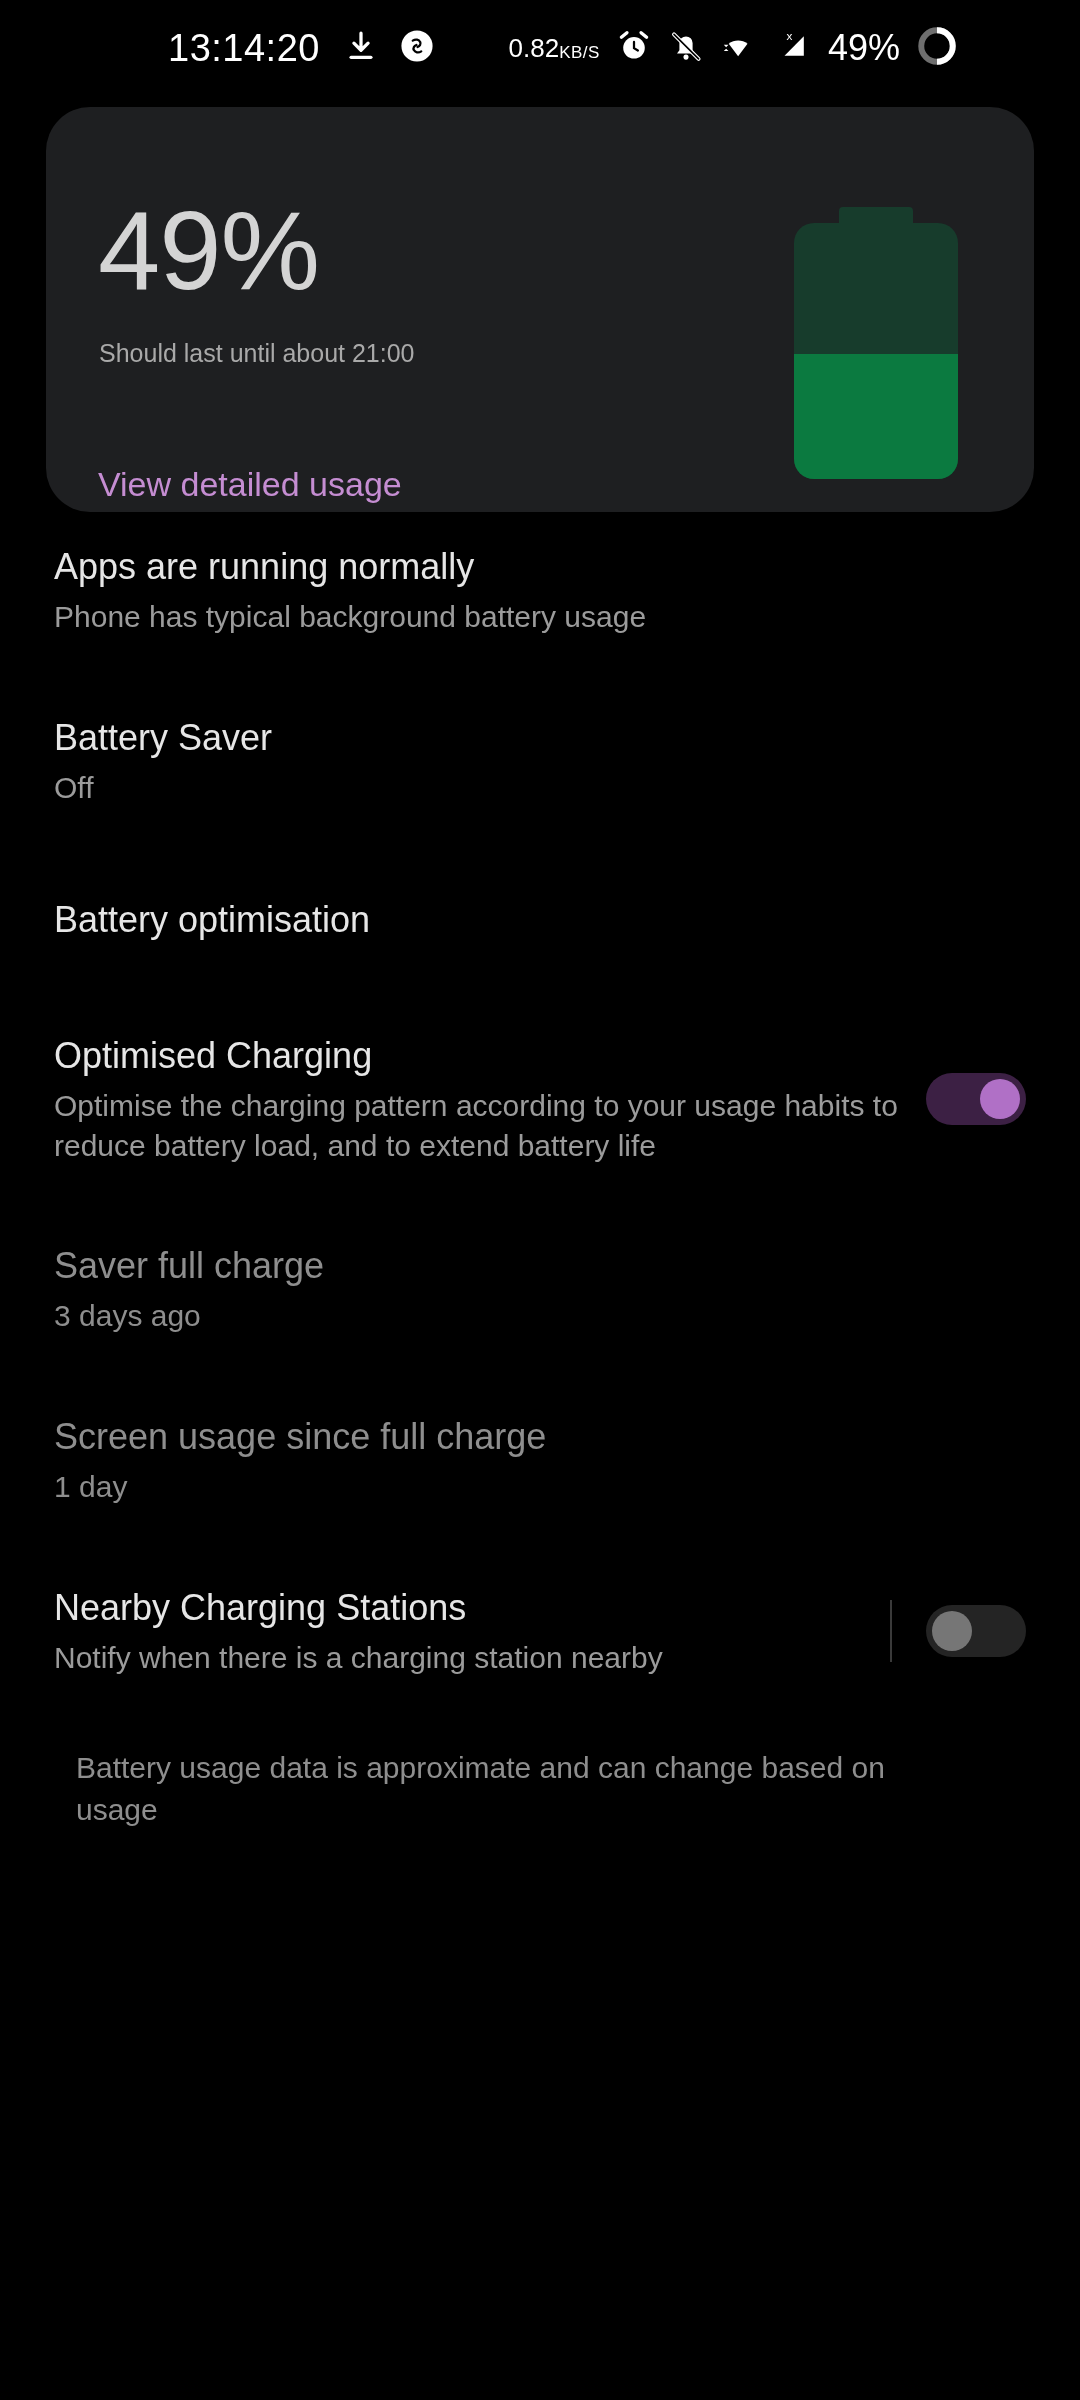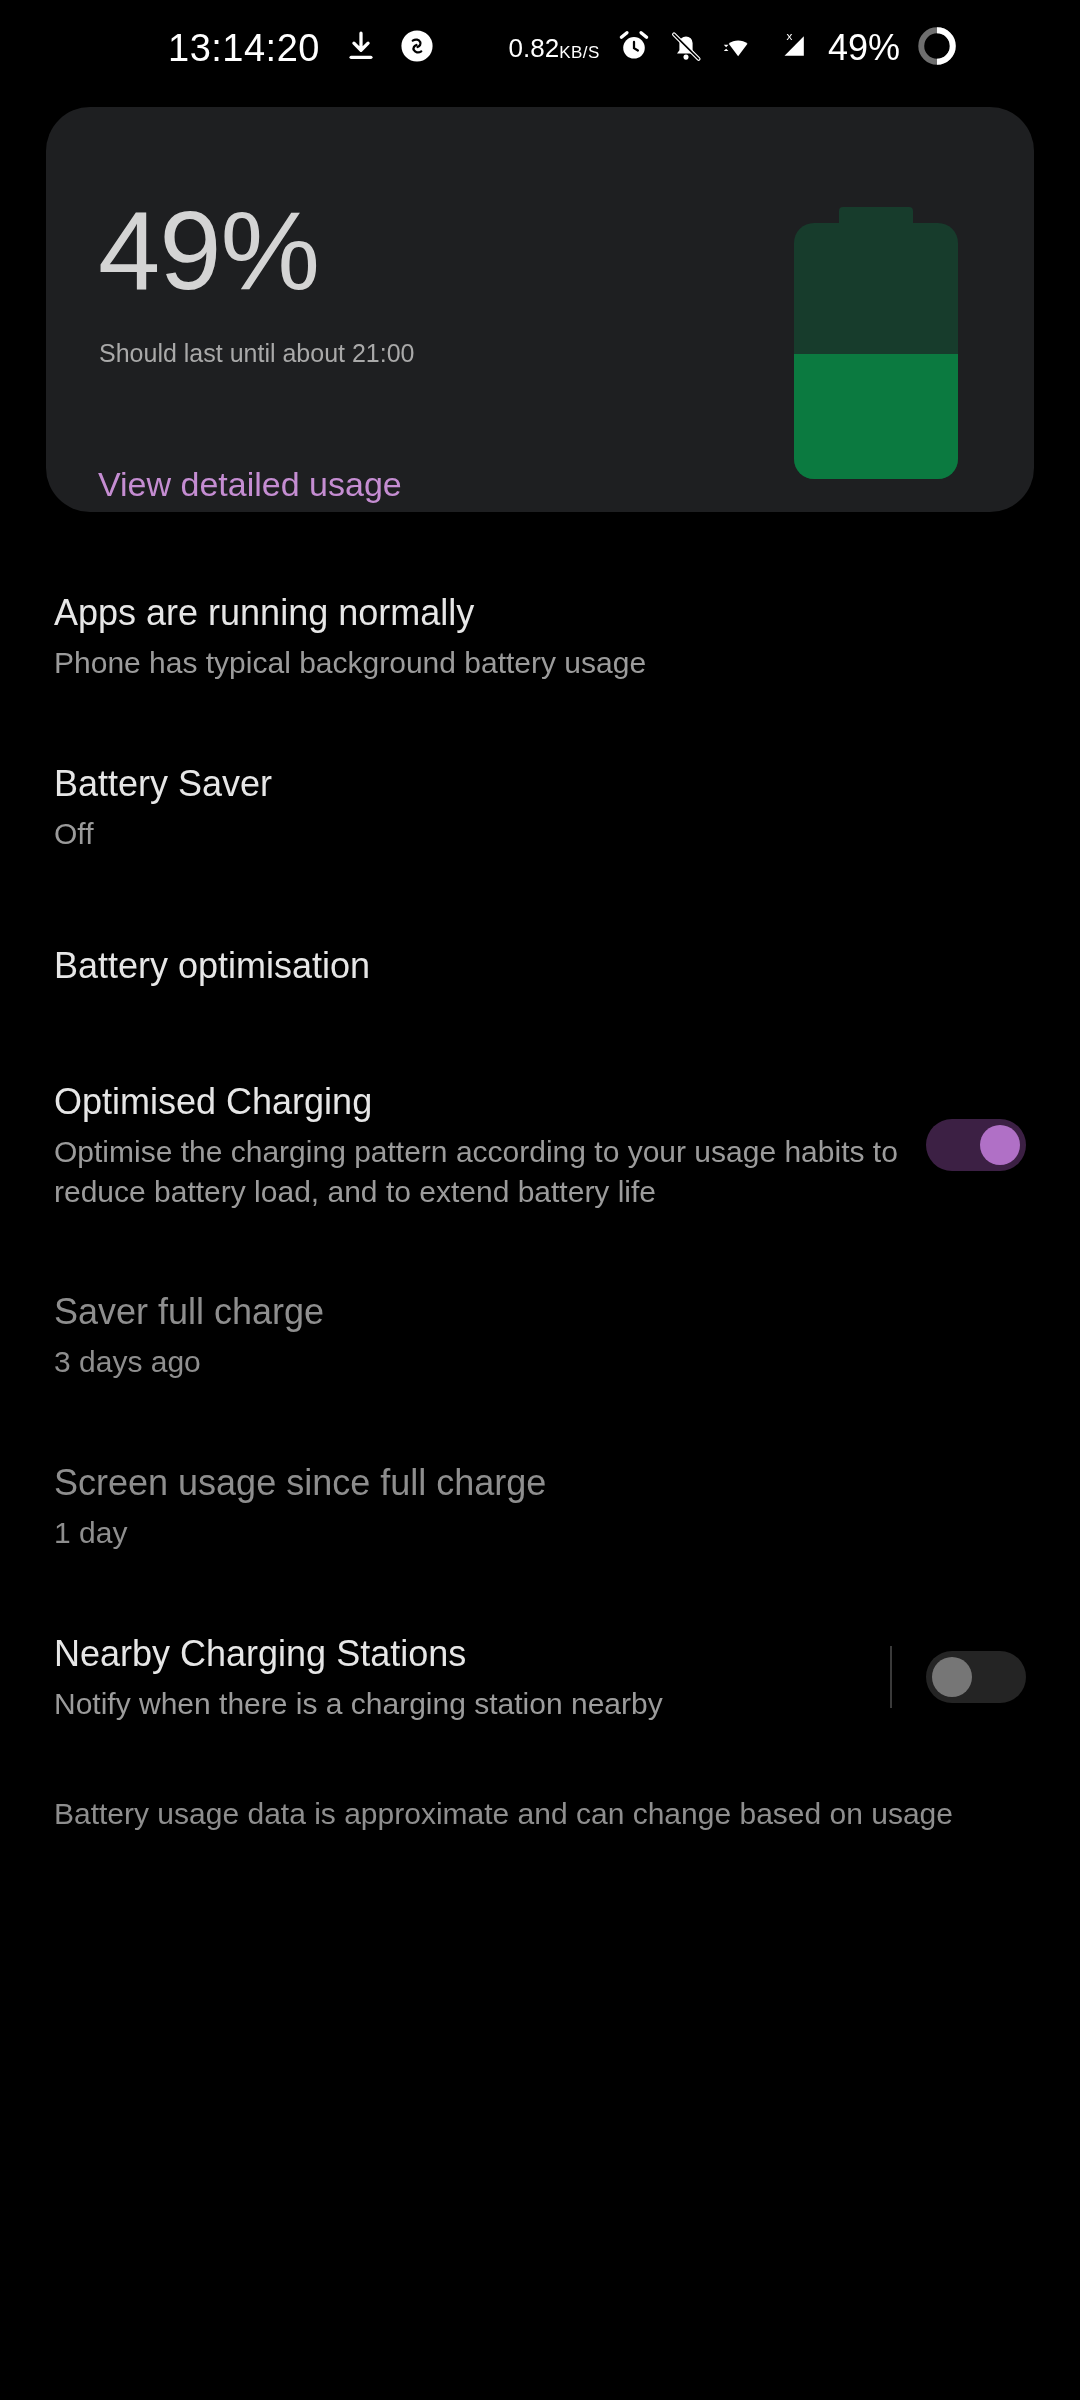--- a/index.html
+++ b/index.html
@@ -88,21 +88,21 @@
   .batt-body{
     position:absolute; left:0; top:16px; width:164px; height:256px;
     background:#173c2c; border-radius:20px; overflow:hidden;
   }
   .batt-fill{
     position:absolute; left:0; bottom:0; width:100%;
     background:#0b7a40;
   }
 
   
-  .list{ padding:0 54px; margin-top:78px; }
+  .list{ padding:0 54px; margin-top:32px; }
   .row{
     position:relative;
     display:flex; align-items:center; justify-content:space-between;
   }
   .row-text{ flex:1; padding-right:20px; }
   .row-title{ font-size:36px; color:#e6e6e6; line-height:1.25; }
   .row-title.dim{ color:#8e8e8e; }
   .row-sub{ font-size:30px; color:#9b9b9b; line-height:1.32; margin-top:8px; }
   .row-sub.dim{ color:#8e8e8e; }
   .section-head{ font-size:36px; color:#e6e6e6; }
@@ -117,21 +117,21 @@
   .switch.on .thumb{ right:6px; background:#b070c6; }
   .switch.off{ background:#242424; }
   .switch.off .thumb{ left:6px; background:#767676; }
   .sw-divider{
     width:2px; height:62px; background:#3a3a3a; margin-right:34px; flex:0 0 auto;
   }
   .sw-group{ display:flex; align-items:center; }
 
   
   .footer{
-    padding:0 54px; margin-top:70px;
+    padding:0 76px; margin-top:70px;
     font-size:30px; color:#8e8e8e; line-height:1.38; max-width:1010px;
   }
 </style>
 </head>
 <body>
 
 <div class="statusbar">
 
   <div class="sb-left">
     <span class="sb-clock">13:14:20</span>

